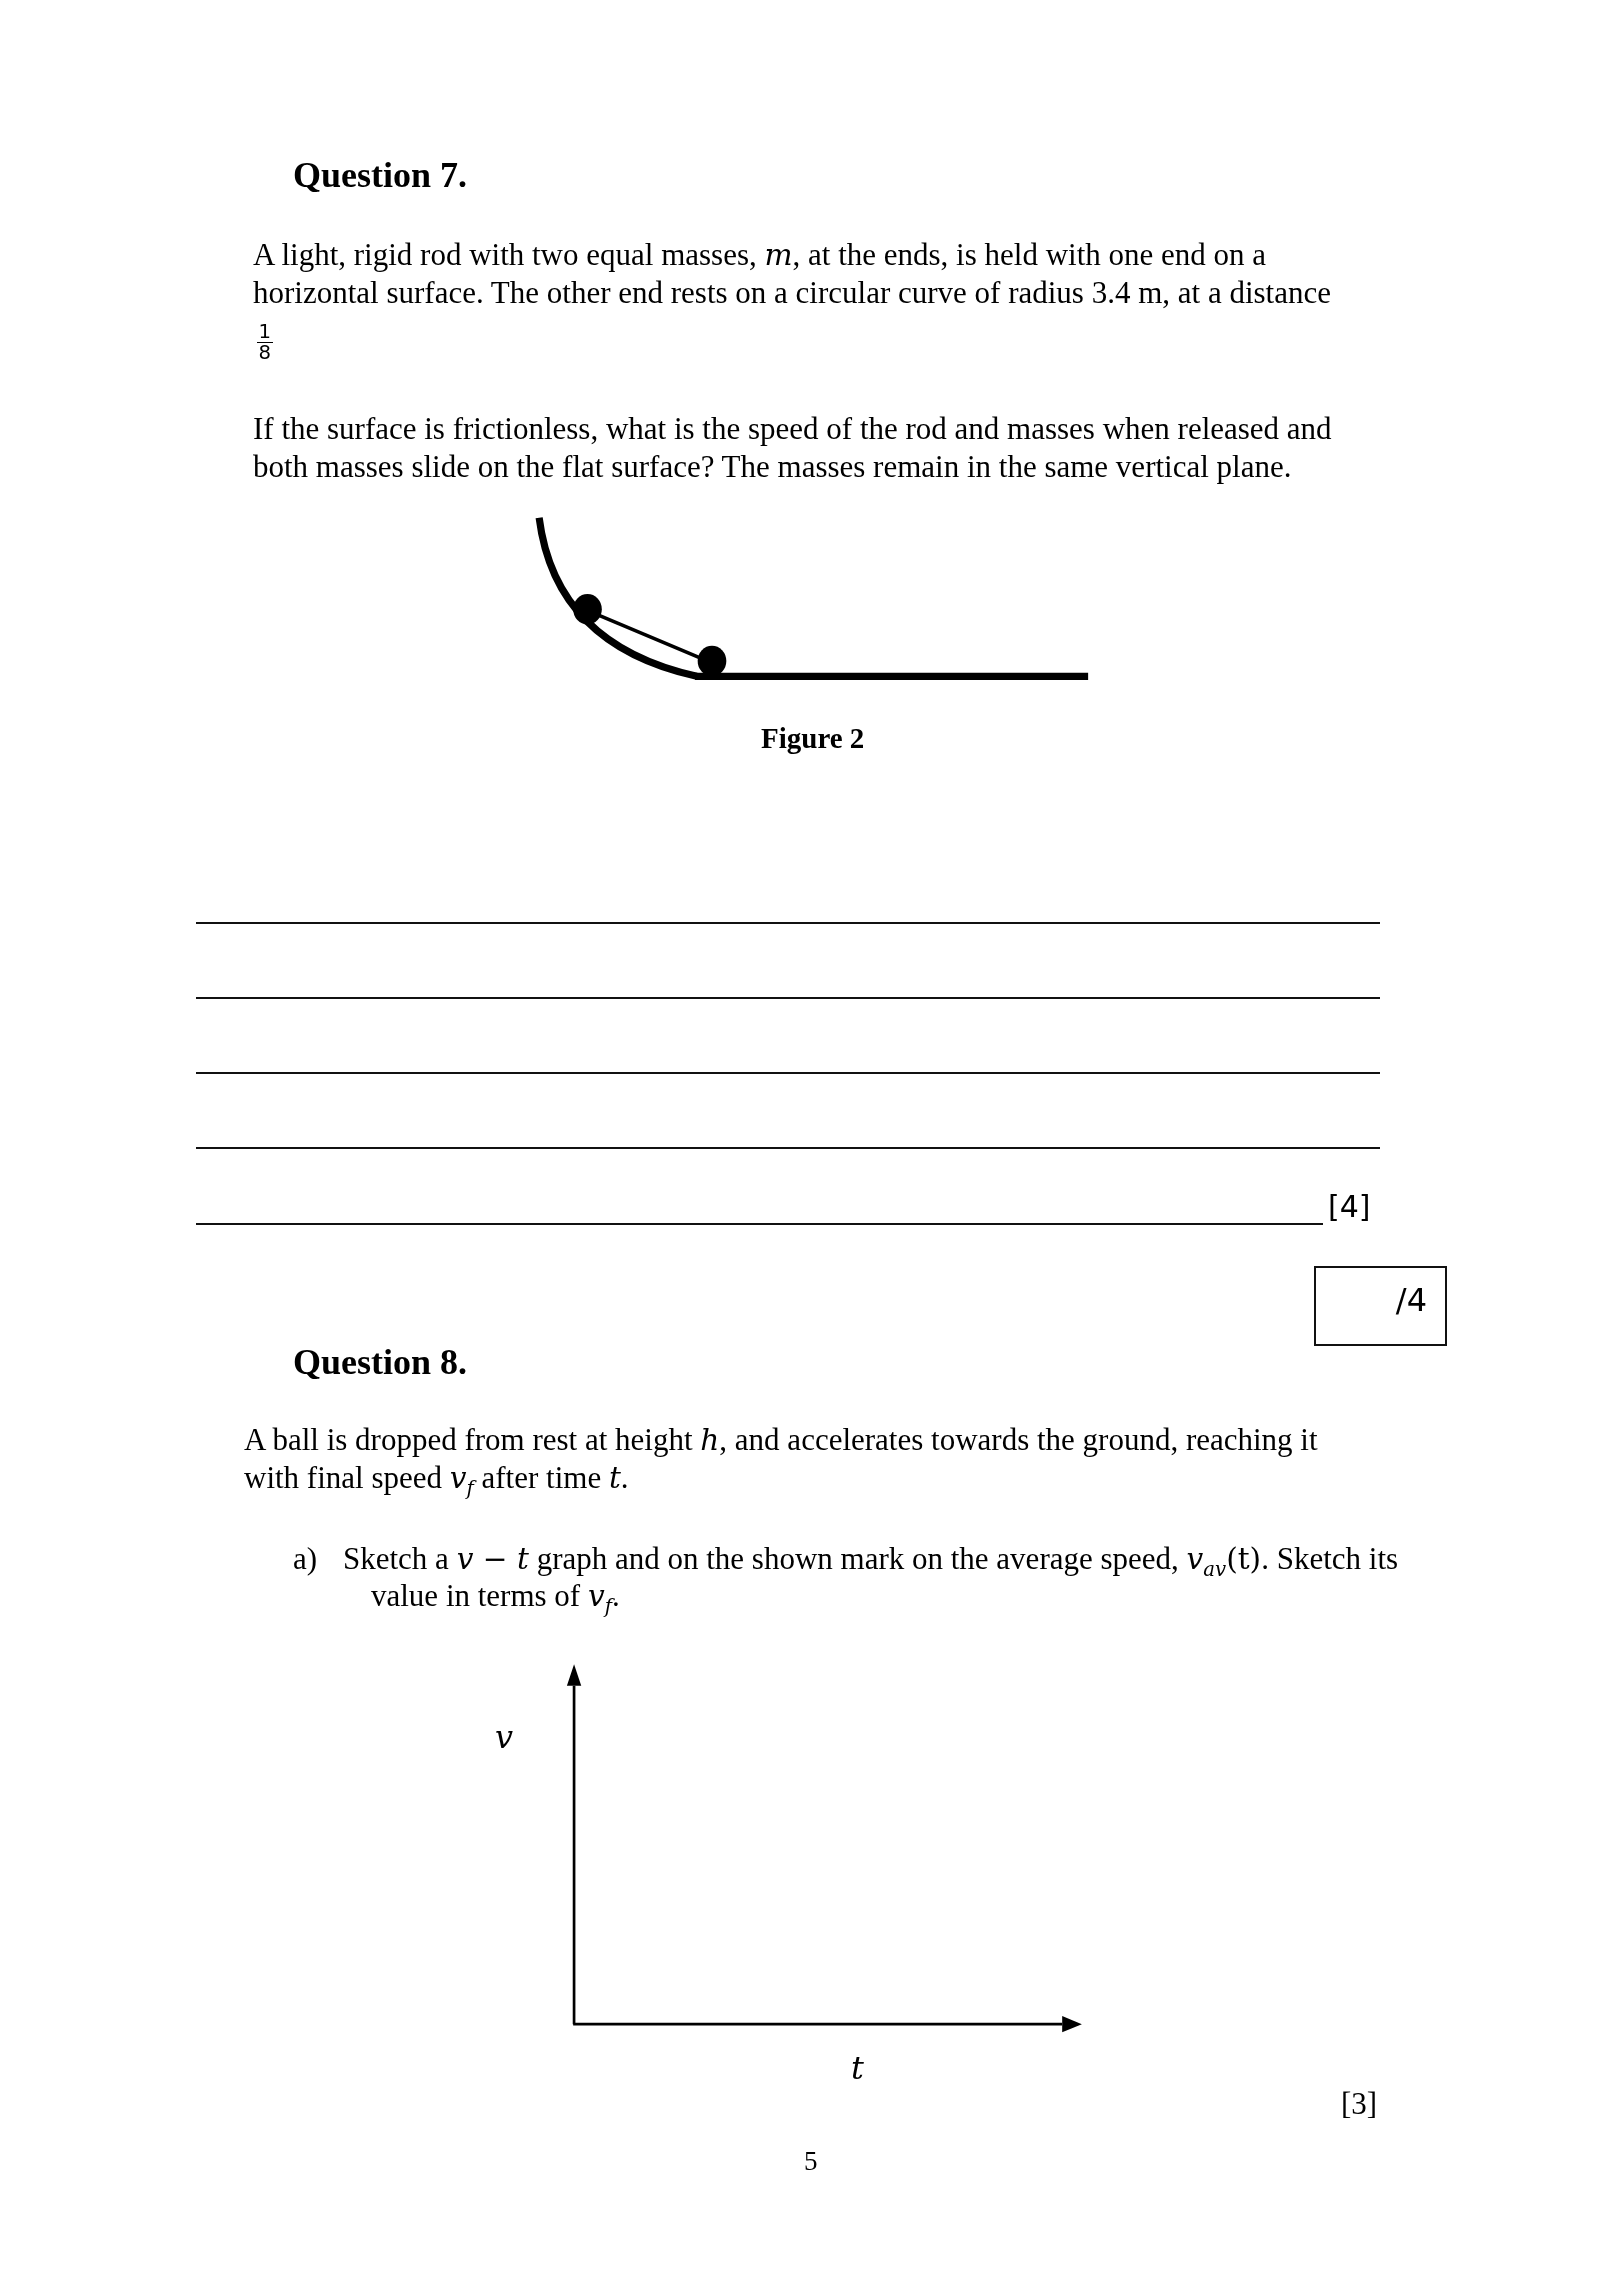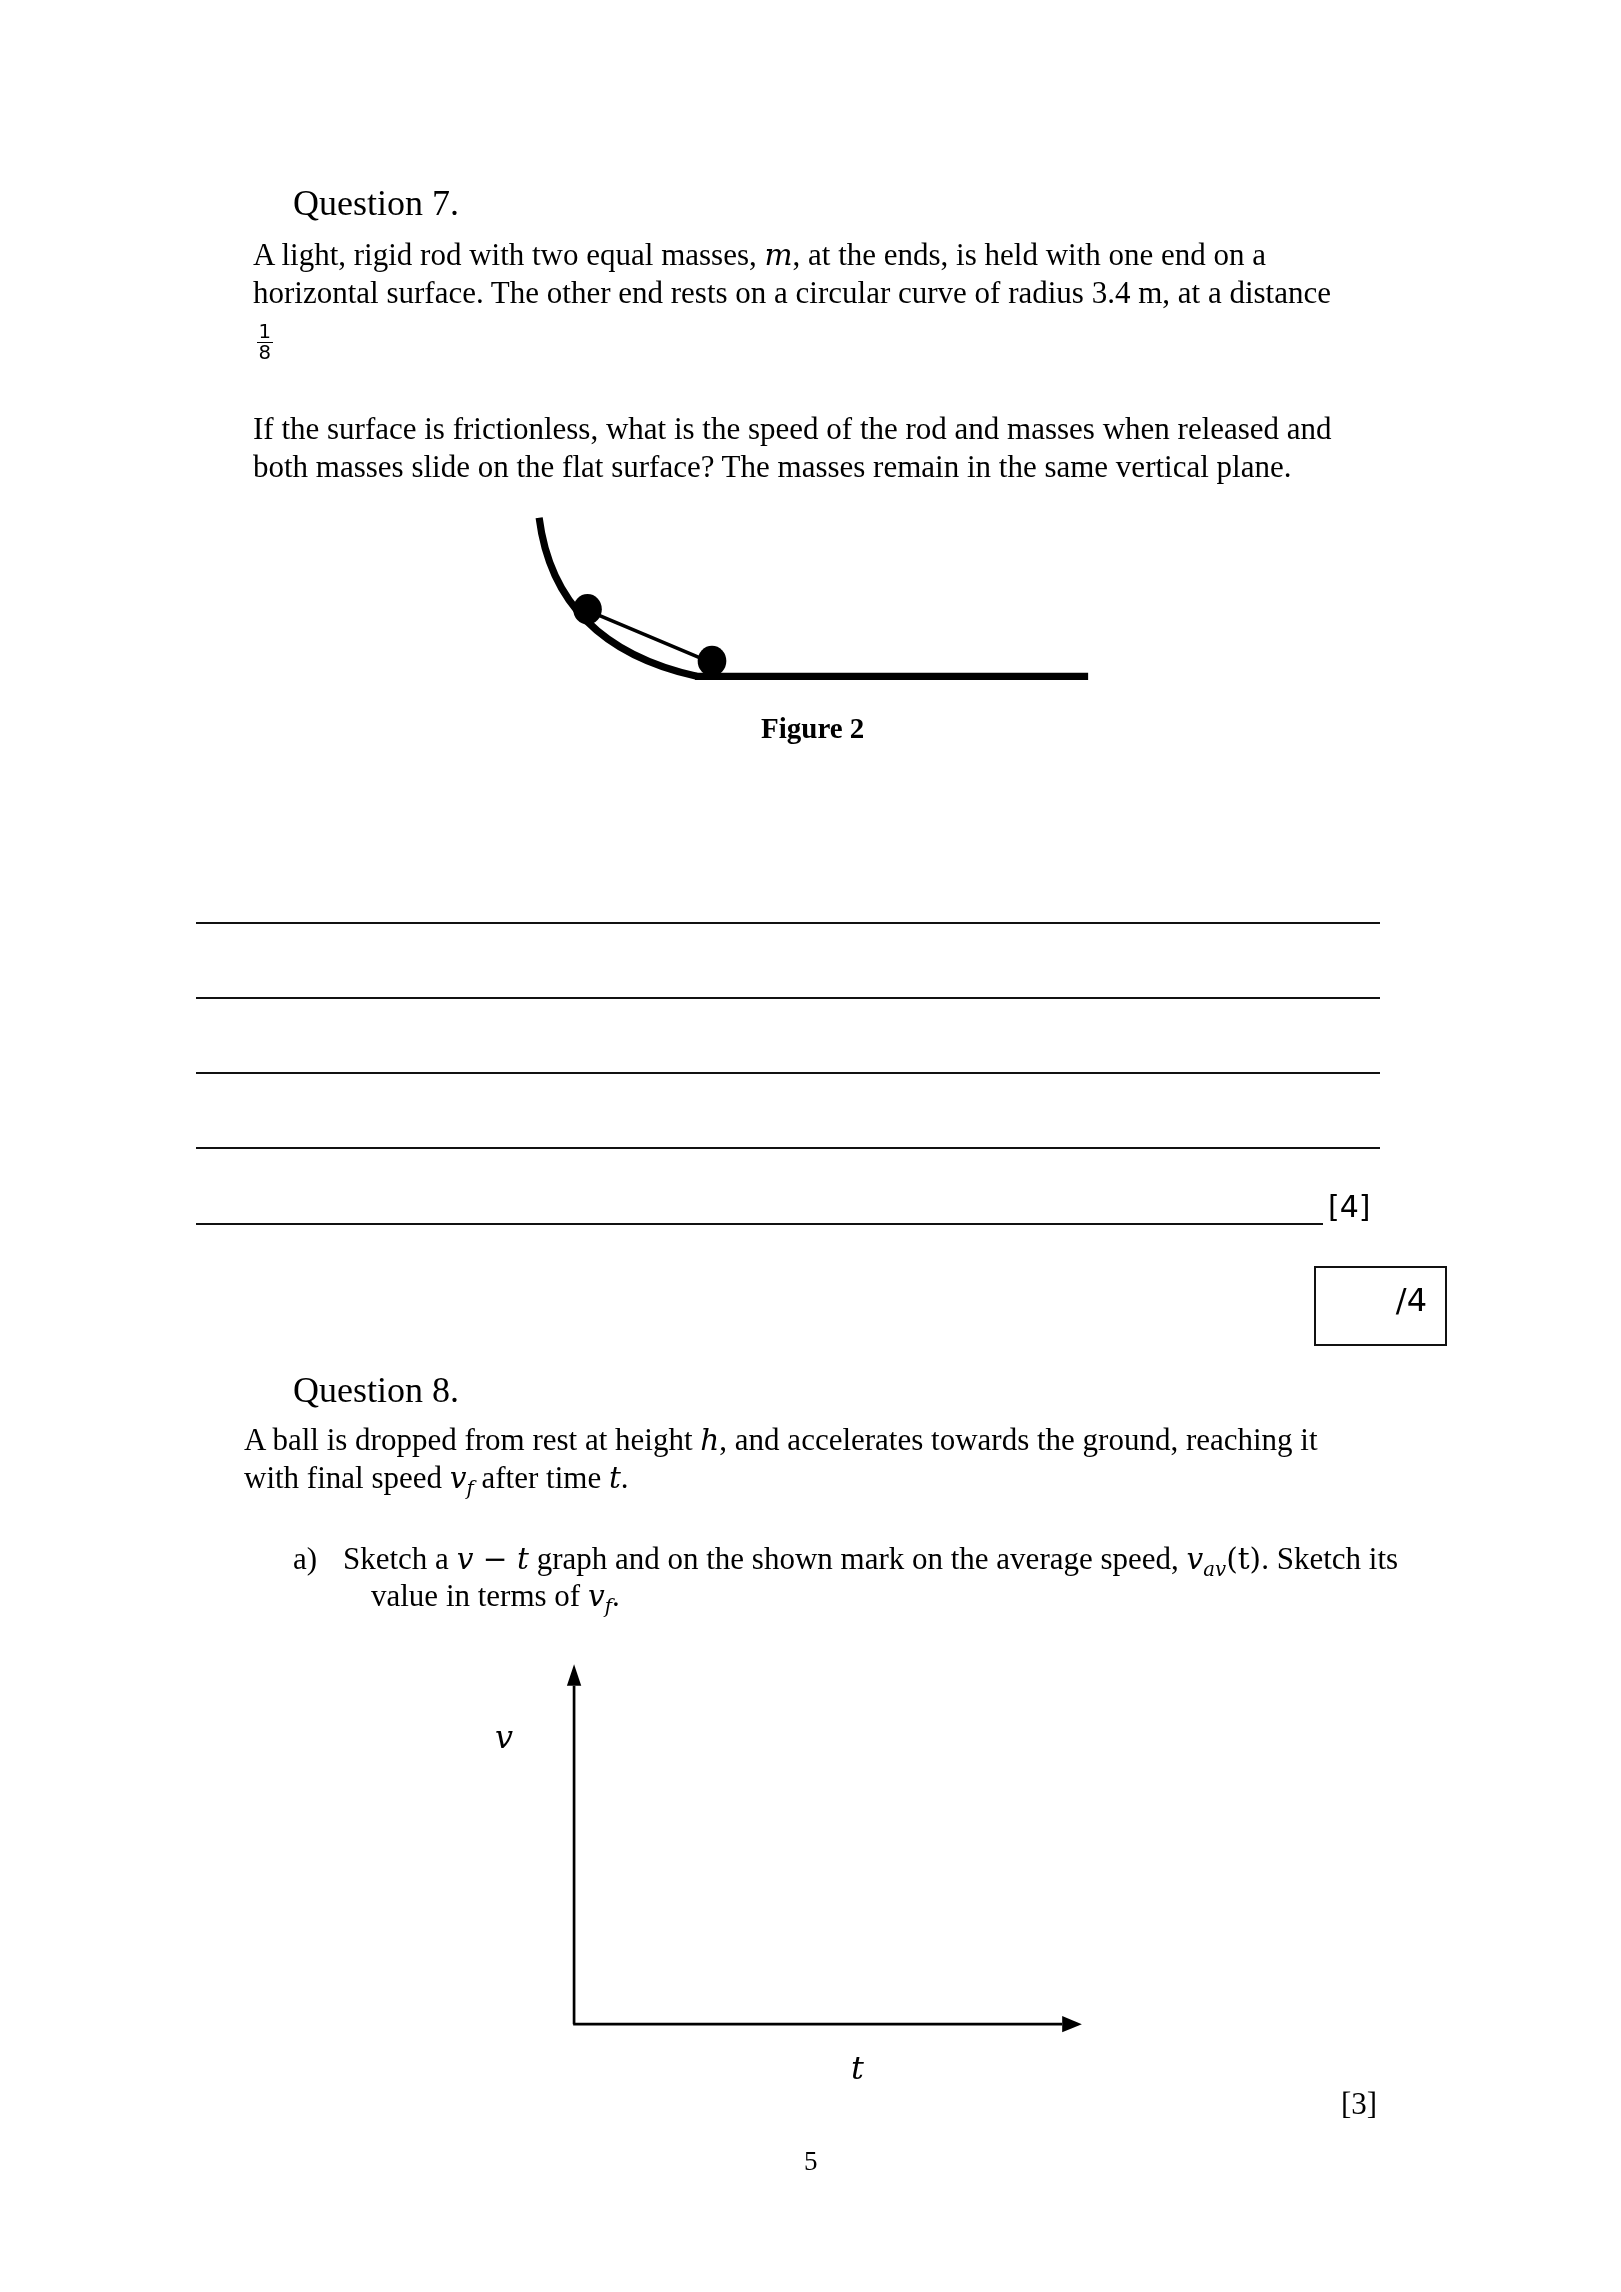--- a/index.html
+++ b/index.html
@@ -1,26 +1,26 @@
 <!DOCTYPE html>
 <html style="font-size:14.3px"><head>
 <meta charset="utf-8">
 <style>
   html, body { margin:0; padding:0; background:#ffffff; }
   body { width:1621px; height:2293px; position:relative; overflow:hidden;
          font-family:"Liberation Serif", "DejaVu Serif", serif; color:#000; }
   .abs { position:absolute; white-space:nowrap; }
-  .qtitle { font-weight:normal; font-size:36px;margin-top:28px; }
+  .qtitle { font-weight:bold; font-size:36px; }
   .body { font-size:31px; line-height:38px; }
   .math { font-family:"DejaVu Serif", "Liberation Serif", serif; font-style:italic; font-size:29.6px; }
   .sub { font-size:19.7px; vertical-align:-7.2px; font-style:italic; font-family:"DejaVu Serif", serif; }
   .frac { display:inline-block; vertical-align:middle; text-align:center; font-family:"DejaVu Sans", sans-serif; font-size:19.7px; line-height:19.7px; margin:0 3.6px; position:relative; top:-5.4px; }
   .frac .num { display:block; border-bottom:1.8px solid #000; padding:0 1.8px; }
   .frac .den { display:block; }
-  .caption { font-weight:bold; font-size:29px; }
+  .caption { font-weight:bold; font-size:29px;margin-top:10px; }
   .answer-line { position:absolute; height:0; border-top:2.7px solid #111; }
   .mark { font-family:"DejaVu Sans", "Liberation Sans", sans-serif; font-size:30px; }
   .markbox { position:absolute; border:2.7px solid #111; box-sizing:border-box; }
   .markbox span { position:absolute; right:18px; top:12.5px; font-family:"DejaVu Sans", sans-serif; font-size:32px; }
   .pageno { font-size:27px; }
   svg { position:absolute; overflow:visible; }
 </style>
 </head>
 <body>
 

